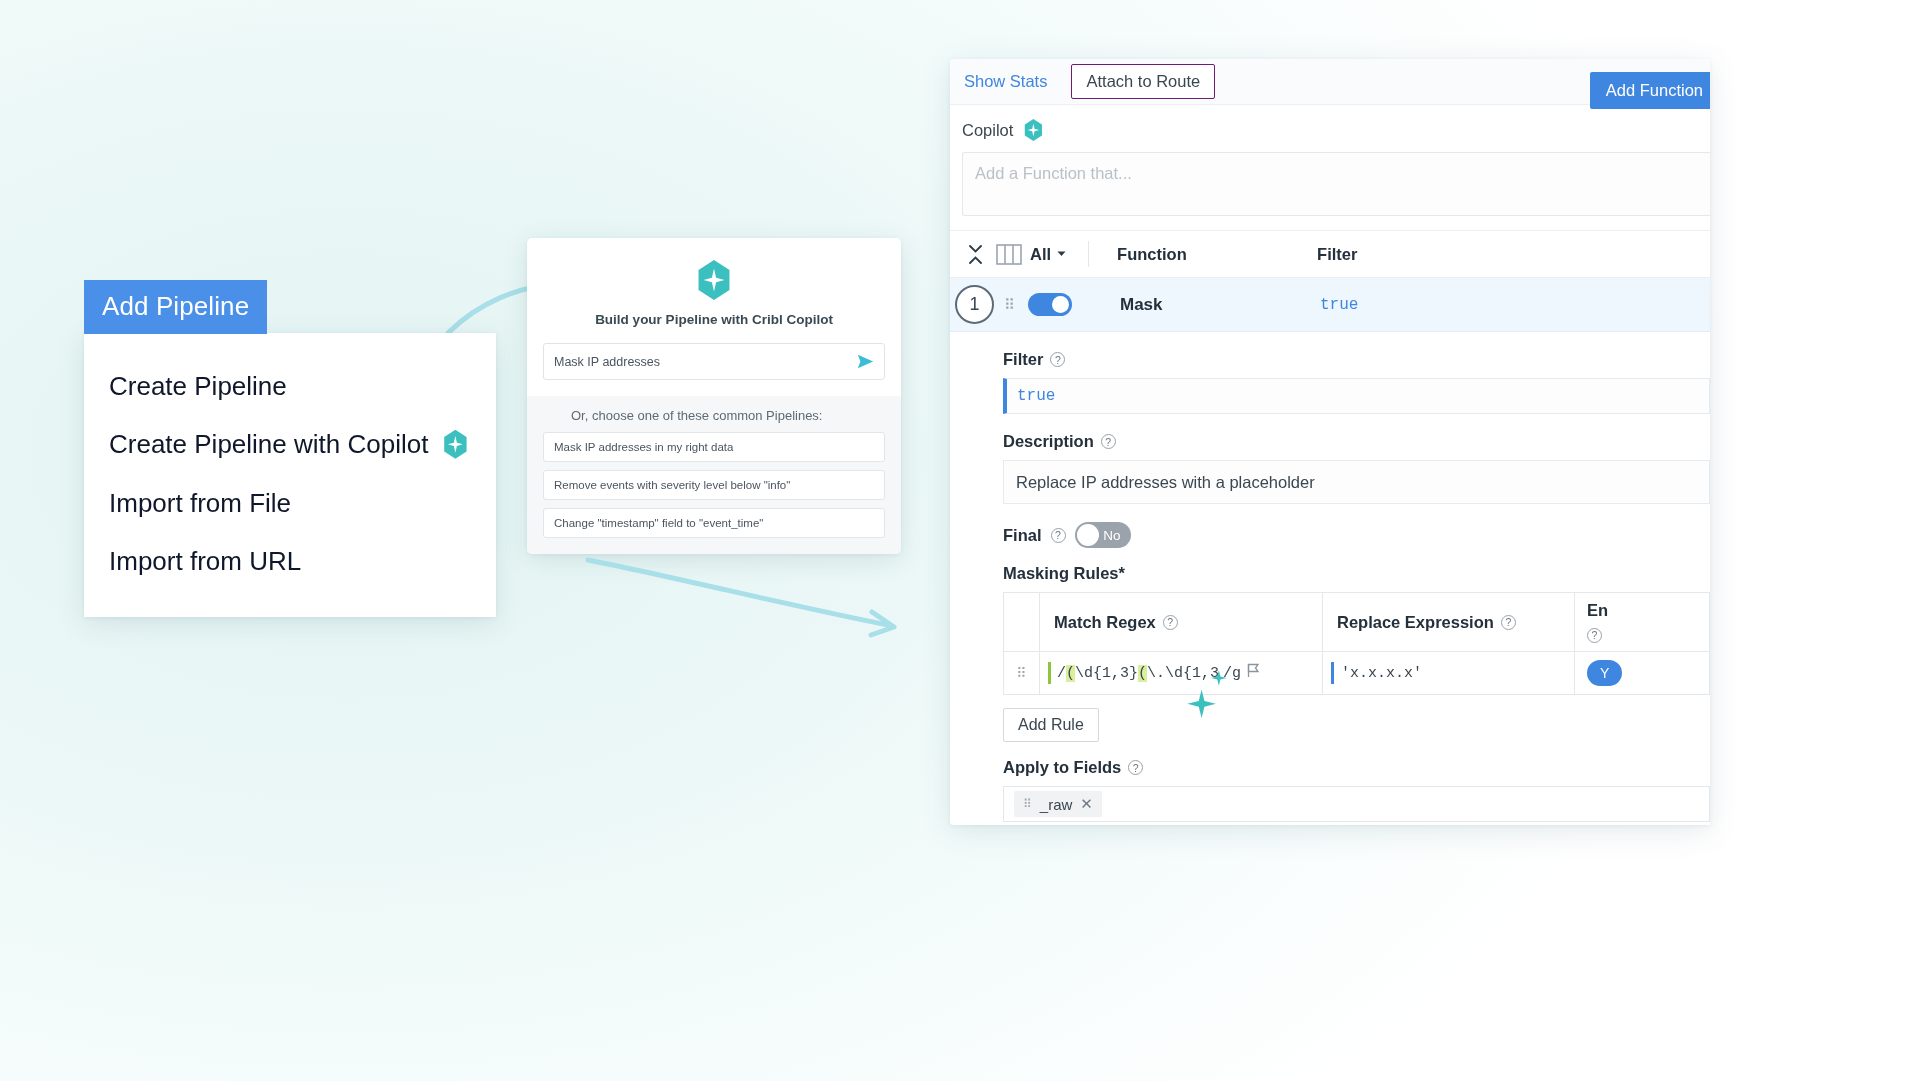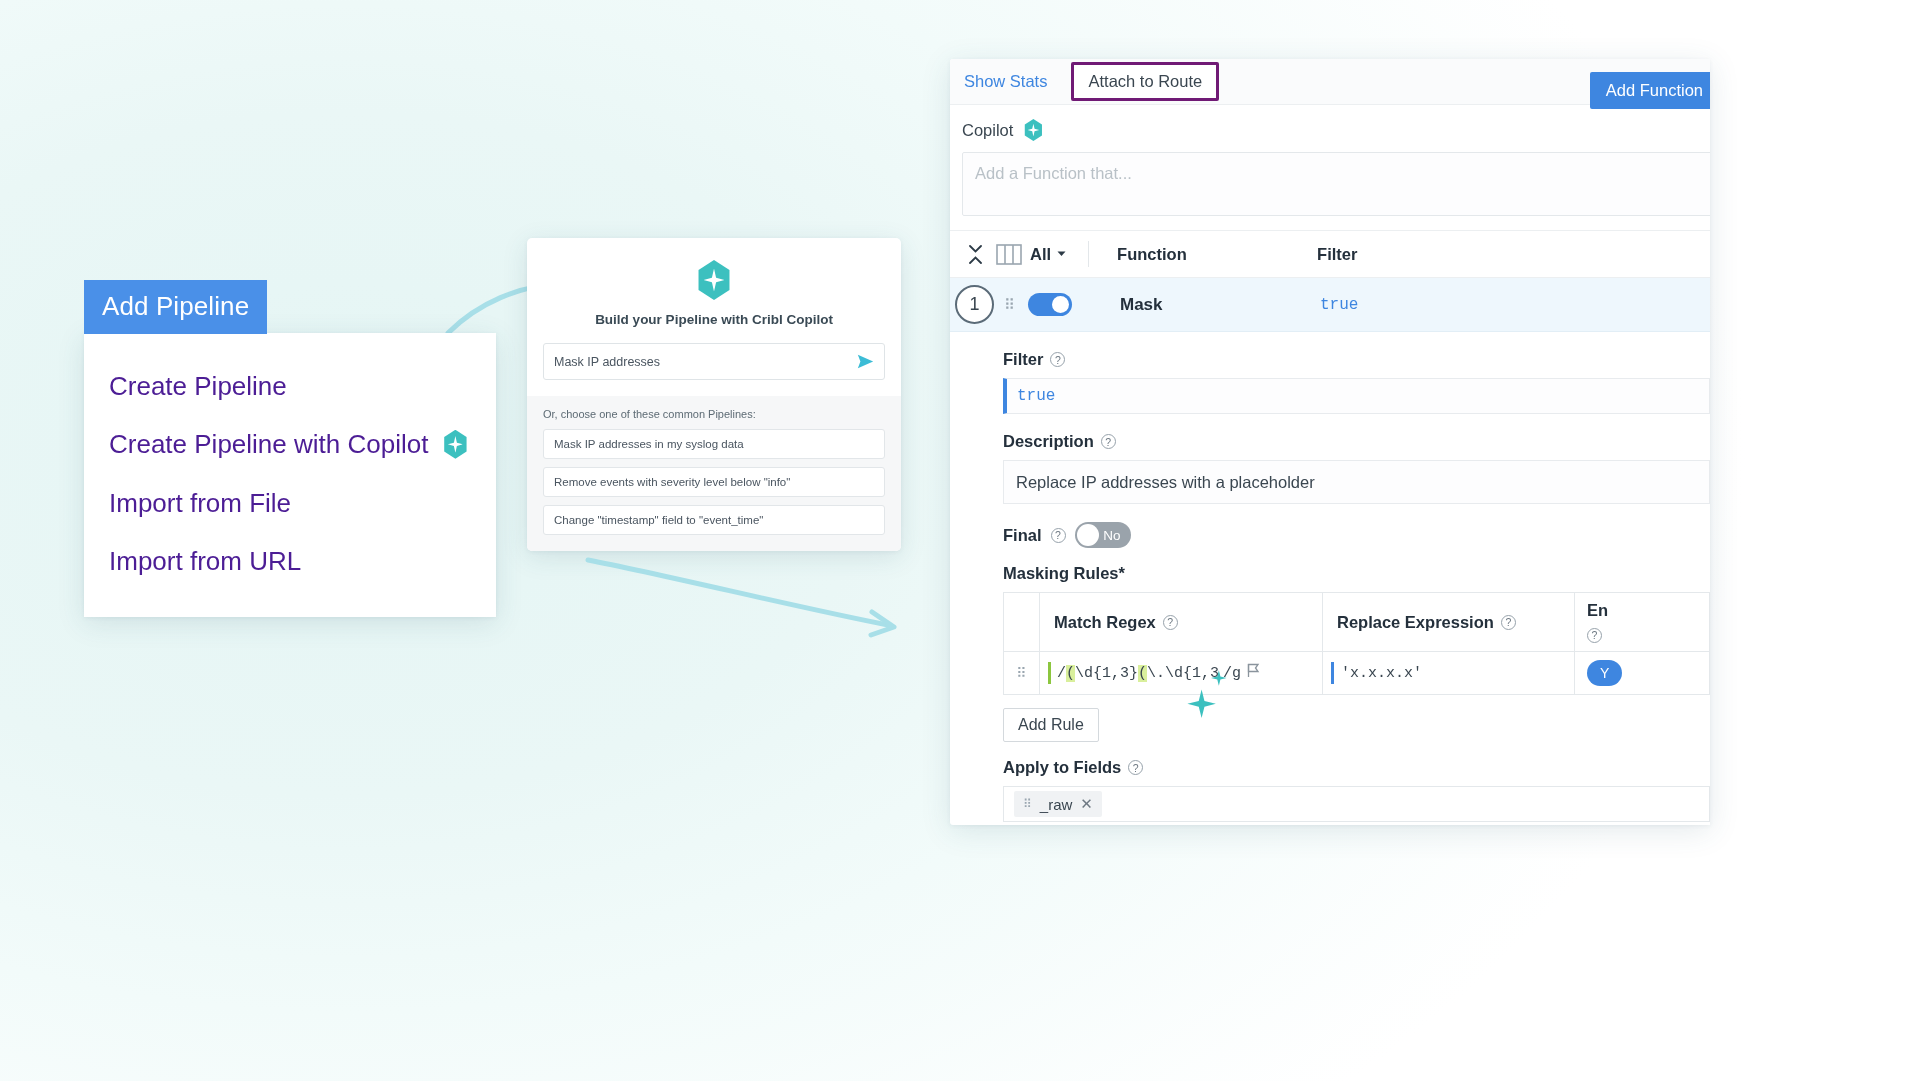--- a/index.html
+++ b/index.html
@@ -36,21 +36,21 @@
     width: 412px;
     padding: 24px 0 26px 0;
     box-shadow: 0 6px 26px rgba(50,90,110,.13), 0 1px 4px rgba(50,90,110,.08);
     margin-top: -1px;
   }
   .dd-item {
     display: flex;
     align-items: center;
     gap: 14px;
     font-size: 26px;
-    color: #4c1d95;
+    color: #0f172a;
     padding: 13px 0 13px 25px;
     line-height: 1.25;
     cursor: pointer;
   }
 
   
   .hexi {
     position: relative;
     display: inline-block;
     flex: 0 0 auto;
@@ -125,23 +125,24 @@
     color: #4a5560;
   }
   .send-icon { flex: 0 0 auto; }
   .cc-footer {
     margin-top: 16px;
     background: #f6f7f8;
     padding: 12px 16px 16px 16px;
     border-radius: 0 0 5px 5px;
   }
   .cc-footer-label {
-    font-size: 11px;
+    font-size: 13px;
     color: #5d6b74;
     margin-bottom: 9px;
+    margin-left: 28px;
   }
   .cc-chip {
     background: #ffffff;
     border: 1px solid #e2e6e9;
     border-radius: 3px;
     font-size: 11.5px;
     color: #4a5560;
     padding: 8px 10px;
     margin-bottom: 8px;
     cursor: pointer;
@@ -171,21 +172,21 @@
   .rp-link {
     color: #3e86e0;
     font-size: 16.5px;
     margin-left: 6px;
     padding: 4px 8px;
     cursor: pointer;
   }
   .rp-btn-outline {
     margin-left: 16px;
     background: #ffffff;
-    border: 3px solid #701a75;
+    border: 1px solid #701a75;
     border-radius: 2px;
     font-size: 16.5px;
     color: #3a4650;
     padding: 7px 14px;
     cursor: pointer;
   }
   .rp-btn-primary {
     position: absolute;
     right: -9px; top: 13px;
     background: #3e86e0;
@@ -396,21 +397,21 @@
 
   <div class="cc-input-wrap">
     <span class="cc-input-val">Mask IP addresses</span>
     <svg class="send-icon" width="17" height="17" viewBox="0 0 20 20">
       <path d="M1 18 L19 10 L1 2 L4 10 Z" fill="#3cbcd6"></path>
     </svg>
   </div>
 
   <div class="cc-footer">
     <div class="cc-footer-label">Or, choose one of these common Pipelines:</div>
-    <div class="cc-chip">Mask IP addresses in my syslog data</div>
+    <div class="cc-chip">Mask IP addresses in my right data</div>
     <div class="cc-chip">Remove events with severity level below "info"</div>
     <div class="cc-chip">Change "timestamp" field to "event_time"</div>
   </div>
 </div>
 
 <svg class="arrow-svg" id="arrow-bottom" width="340" height="110" viewBox="0 0 340 110" aria-hidden="true">
   <path d="M8 10 C 90 26, 220 58, 308 75" stroke="#a8dfe8" stroke-width="5" fill="none" stroke-linecap="round"></path>
   <path d="M292 62 L 314 77 L 291 85" stroke="#a8dfe8" stroke-width="5" fill="none" stroke-linecap="round" stroke-linejoin="round"></path>
 </svg>
 

